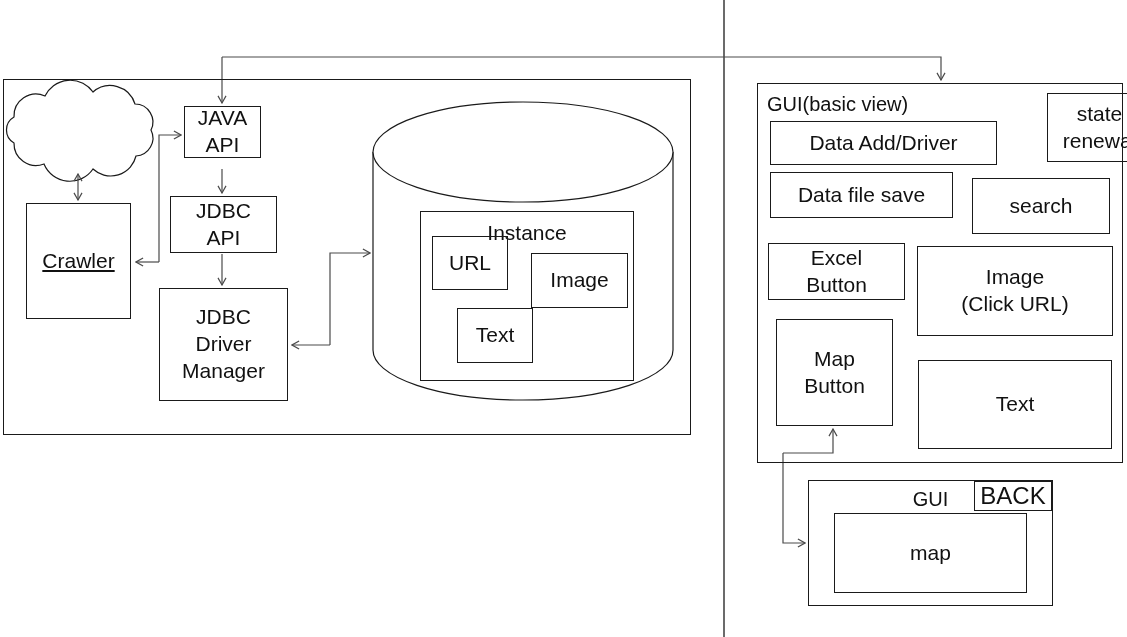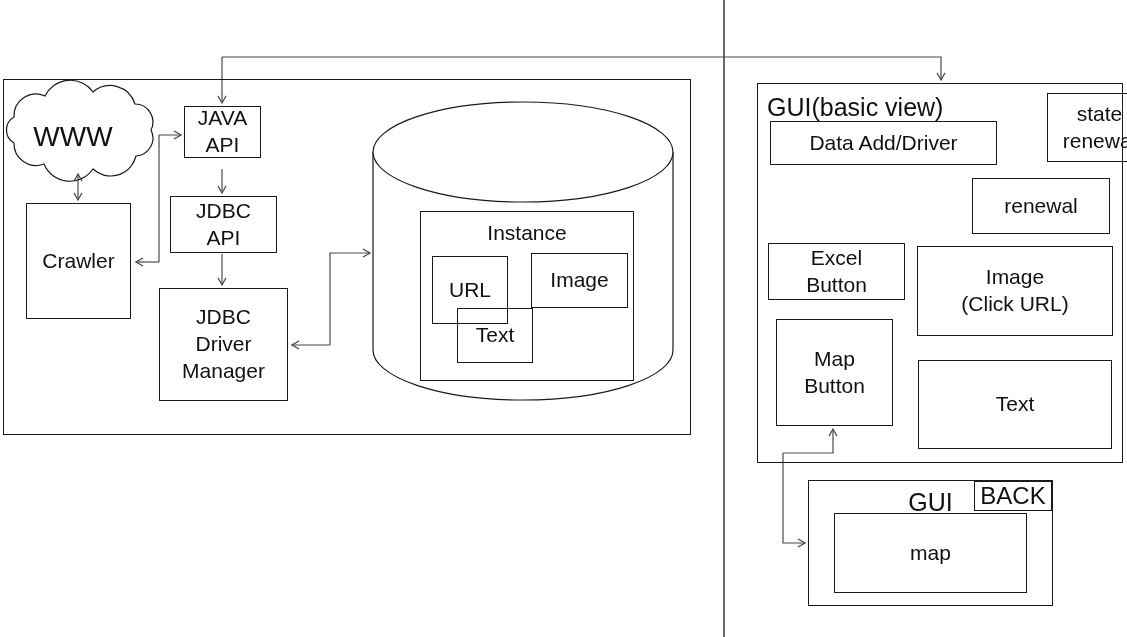--- a/index.html
+++ b/index.html
@@ -9,31 +9,31 @@
     overflow:hidden;
   }
   .layer { position:absolute; left:0; top:0; width:1127px; height:637px; }
   .box {
     position:absolute; box-sizing:border-box; border:1px solid #1a1a1a;
     display:flex; align-items:center; justify-content:center;
     text-align:center; font-size:21px; line-height:1.28; white-space:pre-line;
     background:transparent;
   }
   .frame { position:absolute; box-sizing:border-box; border:1px solid #1a1a1a; background:transparent; }
-  .lbl { position:absolute; white-space:pre-line; font-size:25px; line-height:1.3; }
+  .lbl { position:absolute; white-space:pre-line; font-size:20px; line-height:1.3; }
   .www-label   { left:28px;  top:119px; width:90px;  font-size:28px; text-align:center; }
   .oracle-label{ left:423px; top:122px; width:200px; text-align:center; }
   .outer-left  { left:3px;   top:79px;  width:688px; height:356px; }
-  .crawler     { left:26px;  top:203px; width:105px; height:116px; }
+  .crawler     { left:26px;  top:203px; width:105px; height:116px;text-decoration:underline; }
   .java-api    { left:184px; top:106px; width:77px;  height:52px;  }
   .jdbc-api    { left:170px; top:196px; width:107px; height:57px;  }
   .jdbc-dm     { left:159px; top:288px; width:129px; height:113px; }
   .instance    { left:420px; top:211px; width:214px; height:170px; align-items:flex-start; }
   .instance > span { display:block; margin-top:8px; }
-  .url-box     { left:432px; top:236px; width:76px;  height:68px;margin-top:20px;  }
+  .url-box     { left:432px; top:236px; width:76px;  height:54px;  }
   .image-db    { left:531px; top:253px; width:97px;  height:55px;  }
   .text-db     { left:457px; top:308px; width:76px;  height:55px;  }
   .gui-panel   { left:757px; top:83px;  width:366px; height:380px; }
   .gui-panel-title { left:767px; top:91px; }
   .btn-add     { left:770px; top:121px; width:227px; height:44px; }
   .btn-state   { left:1047px;top:93px;  width:105px; height:69px; }
   .btn-save    { left:770px; top:172px; width:183px; height:46px; }
   .btn-search  { left:972px; top:178px; width:138px; height:56px; }
   .btn-excel   { left:768px; top:243px; width:137px; height:57px; }
   .btn-image   { left:917px; top:246px; width:196px; height:90px; }
@@ -74,21 +74,20 @@
       <path d="M 222 169 L 222 193" marker-end="url(#arw)"></path>
       <path d="M 222 254 L 222 285" marker-end="url(#arw)"></path>
       <path d="M 330 345 L 292 345" marker-end="url(#arw)"></path>
       <path d="M 330 345 L 330 253 L 370 253" marker-end="url(#arw)"></path>
       <path d="M 783 453 L 833 453 L 833 429" marker-end="url(#arw)"></path>
       <path d="M 783 453 L 783 543 L 805 543" marker-end="url(#arw)"></path>
     </g>
   </svg>
 
   <div class="frame outer-left"></div>
-  <span class="lbl www-label">WWW</span>
   <div class="box crawler">
     <span>Crawler</span>
   </div>
   <div class="box java-api">
     <span>JAVA
 API</span>
   </div>
   <div class="box jdbc-api">
     <span>JDBC
 API</span>
@@ -114,22 +113,25 @@
 
   <div class="frame gui-panel"></div>
   <span class="lbl gui-panel-title">GUI(basic view)</span>
   <div class="box btn-add">
     <span>Data Add/Driver</span>
   </div>
   <div class="box btn-state">
     <span>state
 renewal</span>
   </div>
+  <div class="box btn-save">
+    <span>Data file save</span>
+  </div>
   <div class="box btn-search">
-    <span>renewal</span>
+    <span>search</span>
   </div>
   <div class="box btn-excel">
     <span>Excel
 Button</span>
   </div>
   <div class="box btn-image">
     <span>Image
 (Click URL)</span>
   </div>
   <div class="box btn-map">

